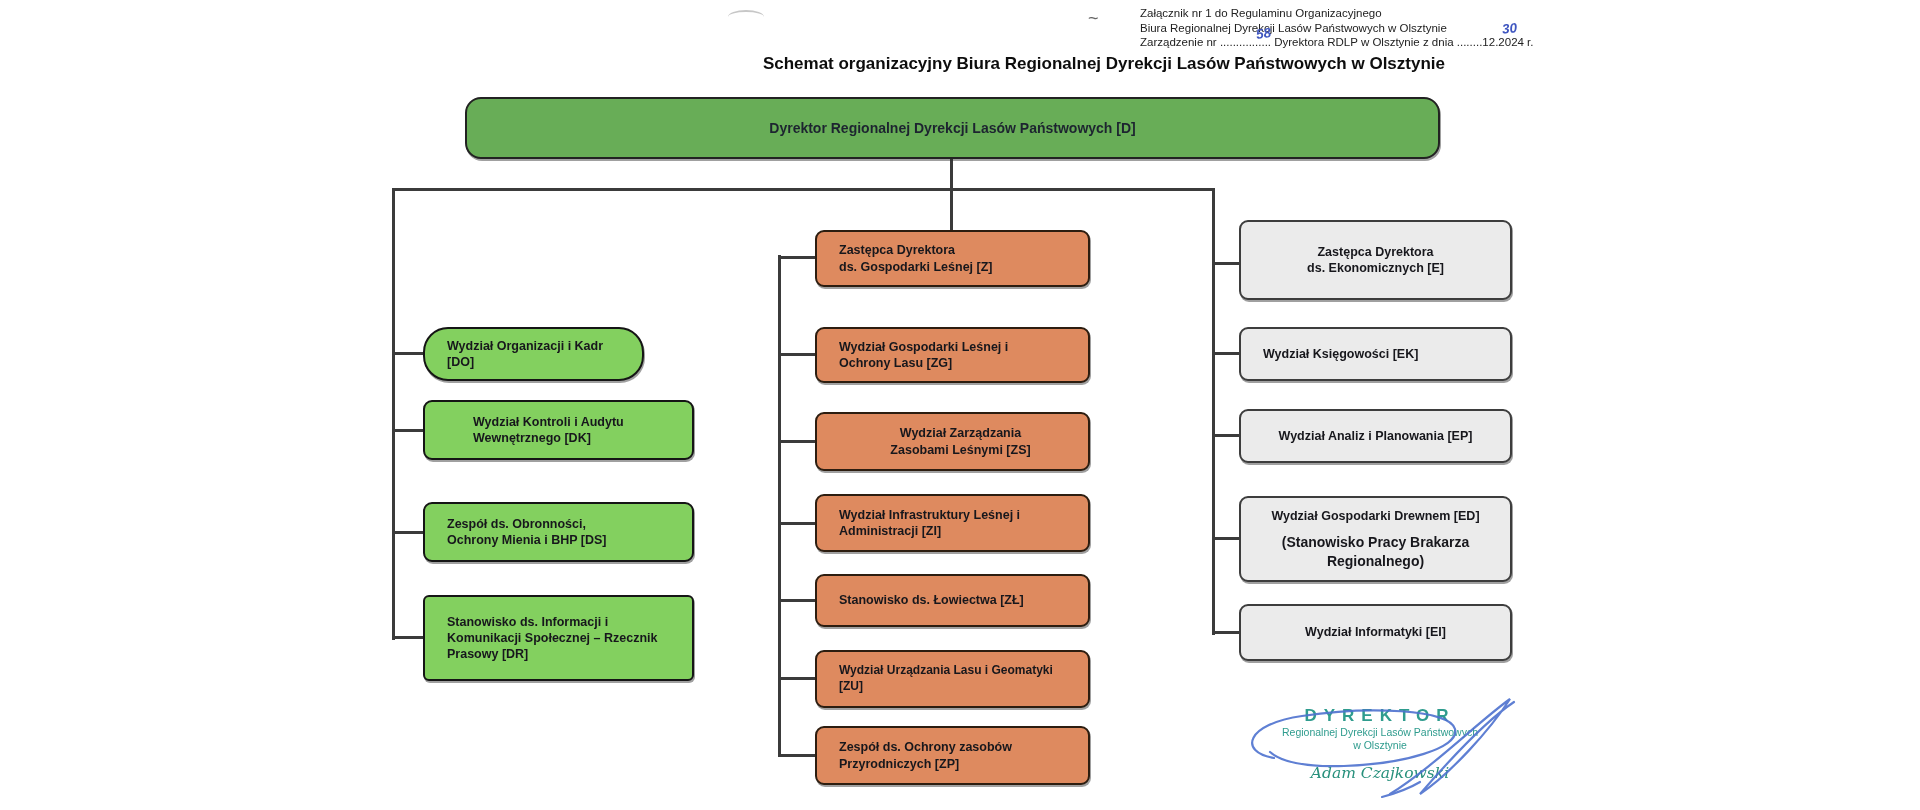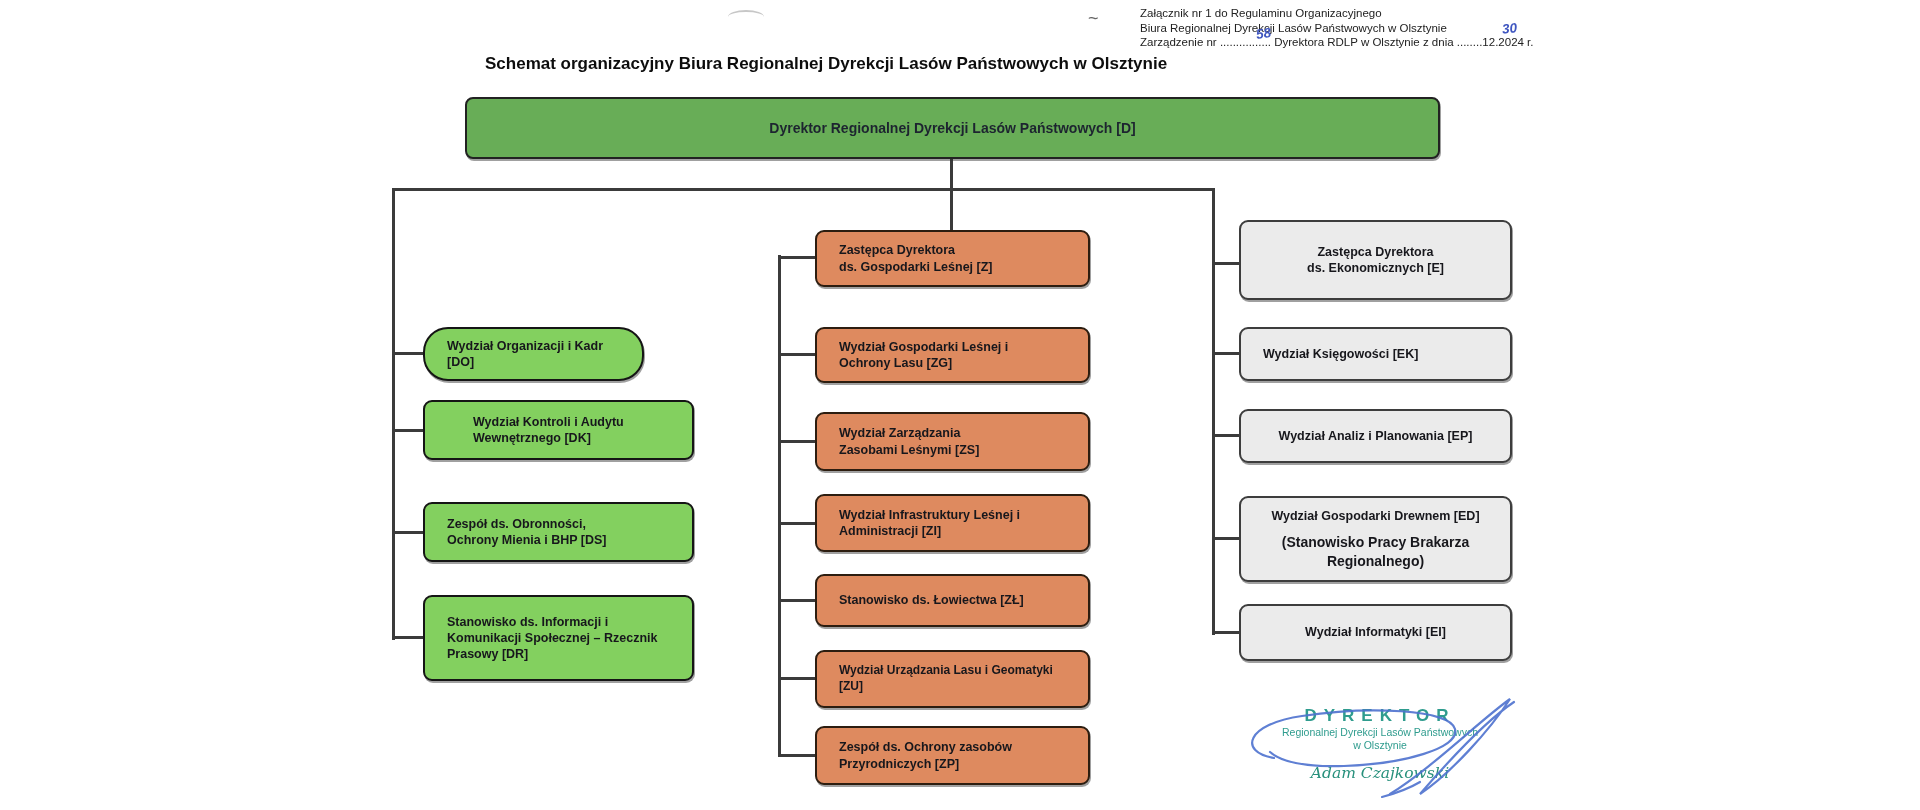--- a/index.html
+++ b/index.html
@@ -8,29 +8,29 @@
 
   
   .annotation{position:absolute;left:1140px;top:6px;width:470px;font-size:11.5px;
               line-height:14.5px;color:#222;}
   .hand{position:absolute;color:#3f56c0;font-style:italic;font-size:13.5px;font-weight:bold;}
   .squiggle{position:absolute;left:1088px;top:8px;color:#666;font-size:18px;}
   .faint-arc{position:absolute;left:728px;top:10px;width:36px;height:12px;
              border-top:2px solid #c7c7c7;border-radius:50%;}
 
   
-  .title{position:absolute;left:485px;top:54px;width:960px;text-align:left;
+  .title{position:absolute;left:485px;top:54px;width:960px;text-align:right;
          font-size:17px;font-weight:bold;color:#0d0d0d;}
 
   
   .box{position:absolute;box-sizing:border-box;border:2px solid #1b1b1b;border-radius:9px;
        display:flex;flex-direction:column;justify-content:center;
        font-weight:bold;font-size:12.5px;line-height:1.3;color:#17171c;
        white-space:pre-line;box-shadow:1px 2px 0 rgba(45,45,45,.45);}
-  .director{left:465px;top:97px;width:975px;height:62px;background:#68ad57;border-radius:8px;
+  .director{left:465px;top:97px;width:975px;height:62px;background:#68ad57;border-radius:16px;
             align-items:center;text-align:center;font-size:14px;color:#1d2430;
             border-color:#222;}
   .col-left{background:#83d05f;border-color:#151515;padding:4px 10px 4px 22px;}
   .col-middle{background:#de8a5f;border-color:#2c1d10;padding:4px 6px 4px 22px;}
   .col-right{background:#ebebeb;border-color:#3d3d3d;align-items:center;text-align:center;
              padding:4px 10px;}
   .col-right.align-left{align-items:flex-start;text-align:center;padding-left:22px;}
   .sub-label{font-size:14px;margin-top:9px;}
 
   
@@ -96,35 +96,35 @@
     <span>Wydział Organizacji i Kadr [DO]</span>
   </div>
   <div class="box col-left" style="left:423px;top:400px;width:271px;height:60px;padding-left:48px;">
     <span>Wydział Kontroli i Audytu
 Wewnętrznego [DK]</span>
   </div>
   <div class="box col-left" style="left:423px;top:502px;width:271px;height:60px;">
     <span>Zespół ds. Obronności,
 Ochrony Mienia i BHP [DS]</span>
   </div>
-  <div class="box col-left" style="left:423px;top:595px;width:271px;height:86px;">
+  <div class="box col-left" style="left:423px;top:595px;width:271px;height:86px;border-radius:6px;">
     <span>Stanowisko ds. Informacji i
 Komunikacji Społecznej – Rzecznik
 Prasowy [DR]</span>
   </div>
 
   <div class="box col-middle" style="left:815px;top:230px;width:275px;height:57px;">
     <span>Zastępca Dyrektora
 ds. Gospodarki Leśnej [Z]</span>
   </div>
   <div class="box col-middle" style="left:815px;top:327px;width:275px;height:56px;">
     <span>Wydział Gospodarki Leśnej i
 Ochrony Lasu [ZG]</span>
   </div>
-  <div class="box col-middle" style="left:815px;top:412px;width:275px;height:59px;">
+  <div class="box col-middle" style="left:815px;top:412px;width:275px;height:59px;text-align:center;">
     <span>Wydział Zarządzania
 Zasobami Leśnymi [ZS]</span>
   </div>
   <div class="box col-middle" style="left:815px;top:494px;width:275px;height:58px;">
     <span>Wydział Infrastruktury Leśnej i
 Administracji [ZI]</span>
   </div>
   <div class="box col-middle" style="left:815px;top:574px;width:275px;height:53px;">
     <span>Stanowisko ds. Łowiectwa [ZŁ]</span>
   </div>

